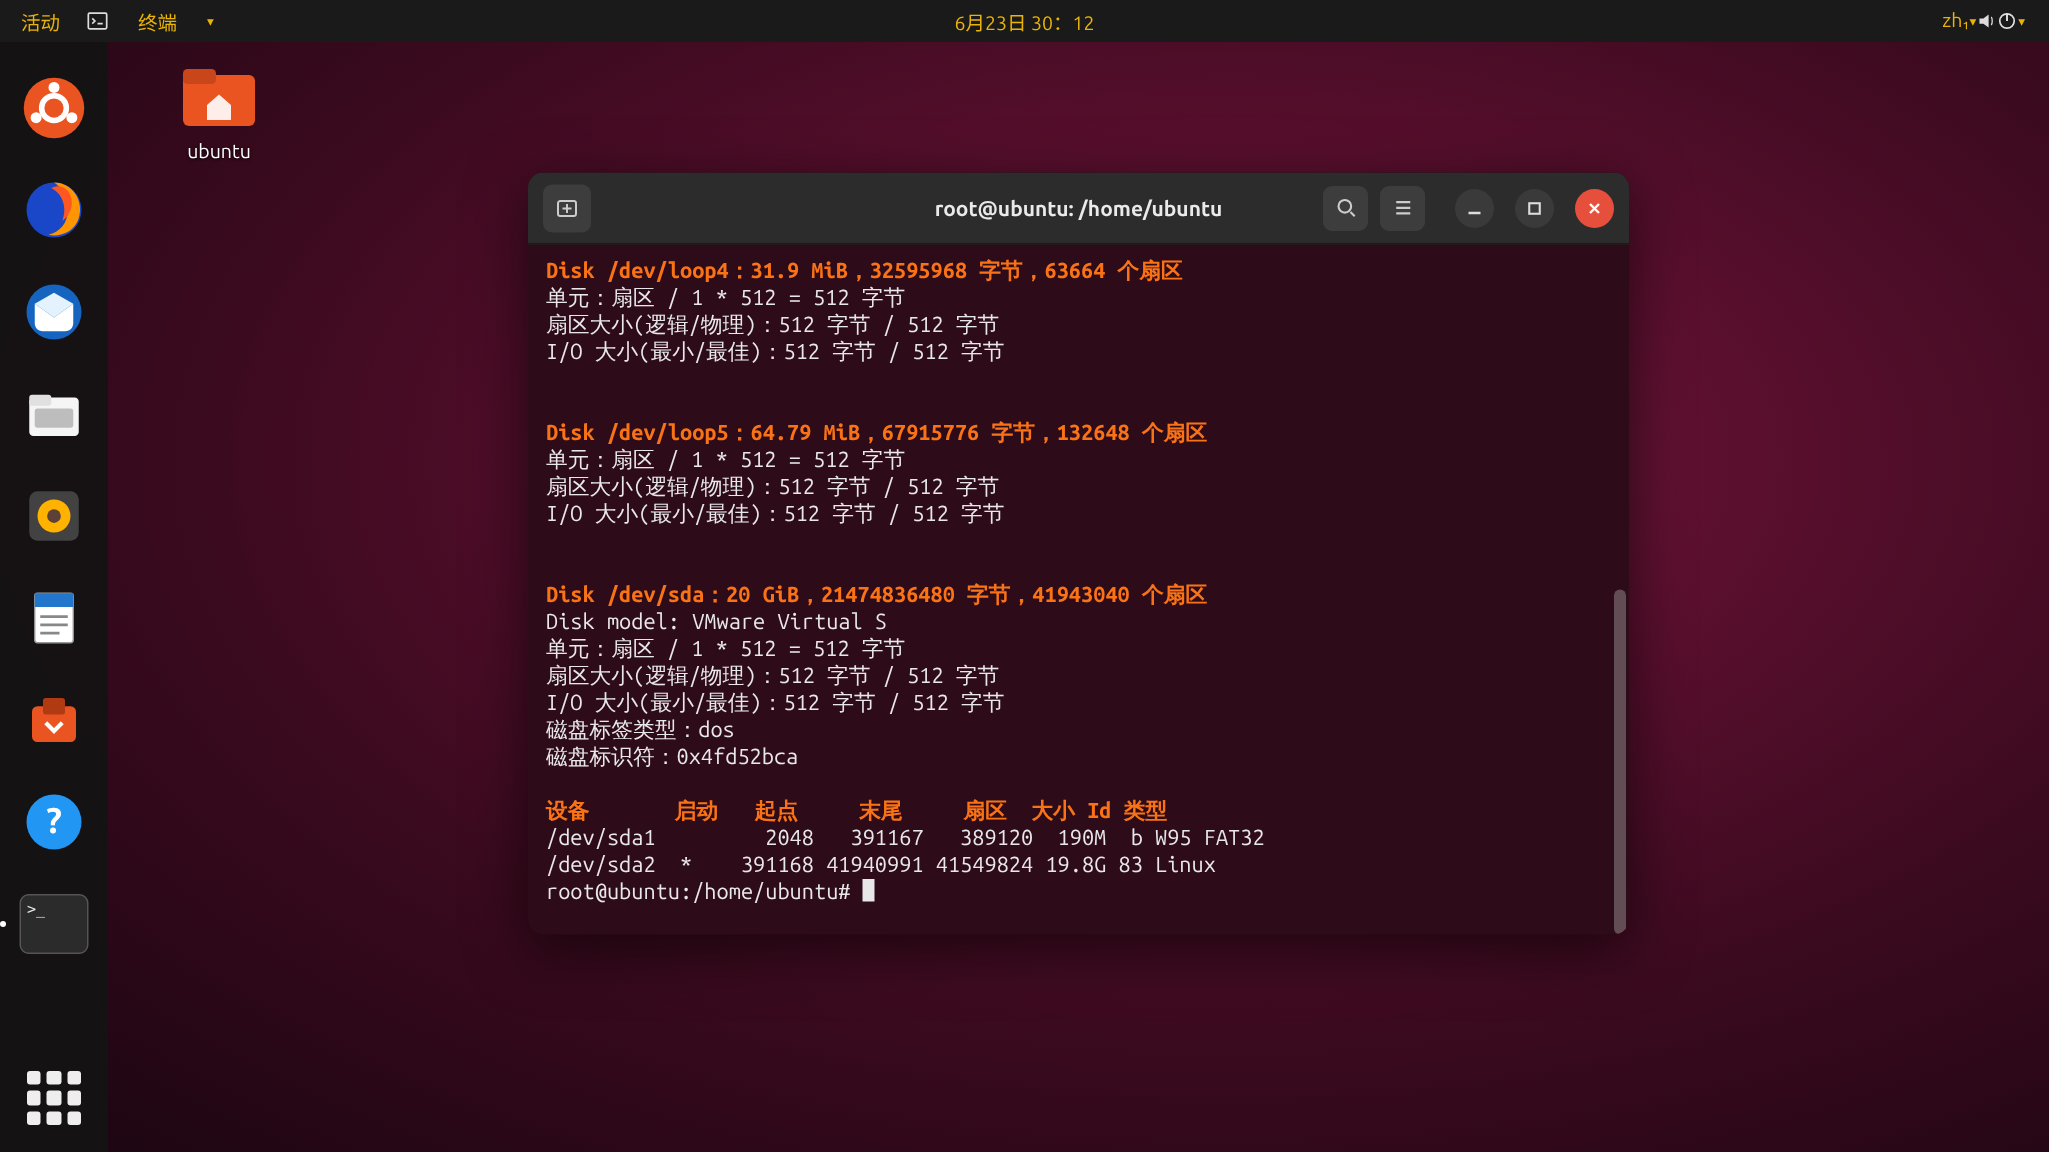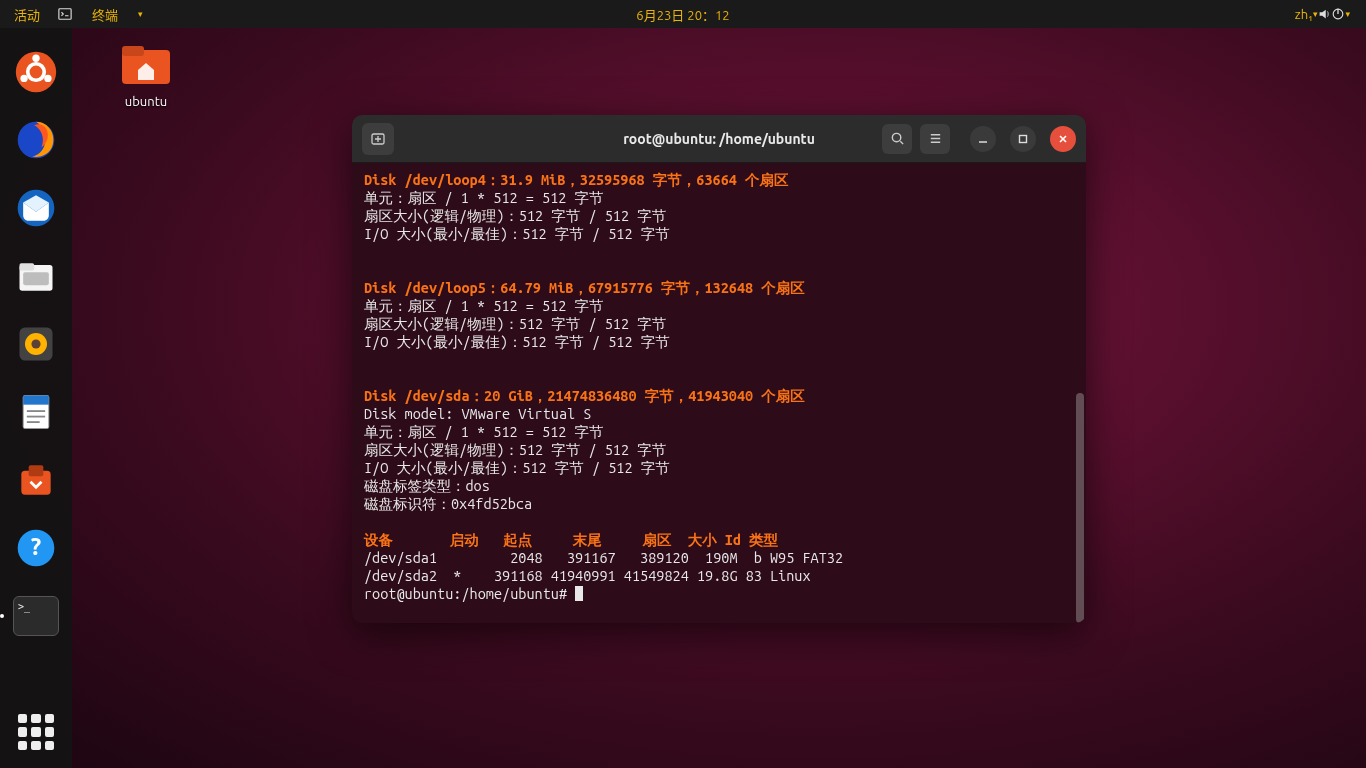--- a/index.html
+++ b/index.html
@@ -99,21 +99,21 @@
       <span class="sys-icon">
         <svg viewBox="0 0 16 16">
             <rect x="1" y="2" width="14" height="12" rx="1" fill="none" stroke="#ddd" stroke-width="1.3"></rect>
             <path d="M4 6l2 2-2 2M8 10h4" stroke="#ddd" stroke-width="1.3" fill="none"></path>
           </svg>
       </span>
       <span>终端</span>
       <span class="tri-down">▾</span>
     </span>
   </div>
-  <div class="center">6月23日 20：12</div>
+  <div class="center">6月23日 30：12</div>
   <div class="right">
     <span>zh₁</span>
     <span class="tri-down">▾</span>
     <span class="sys-icon">
       <svg viewBox="0 0 16 16">
           <path d="M3 6v4h3l4 3V3L6 6H3z" fill="#ddd"></path>
           <path d="M12 5c1 1 1 5 0 6" stroke="#ddd" fill="none"></path>
         </svg>
     </span>
     <span class="sys-icon">

